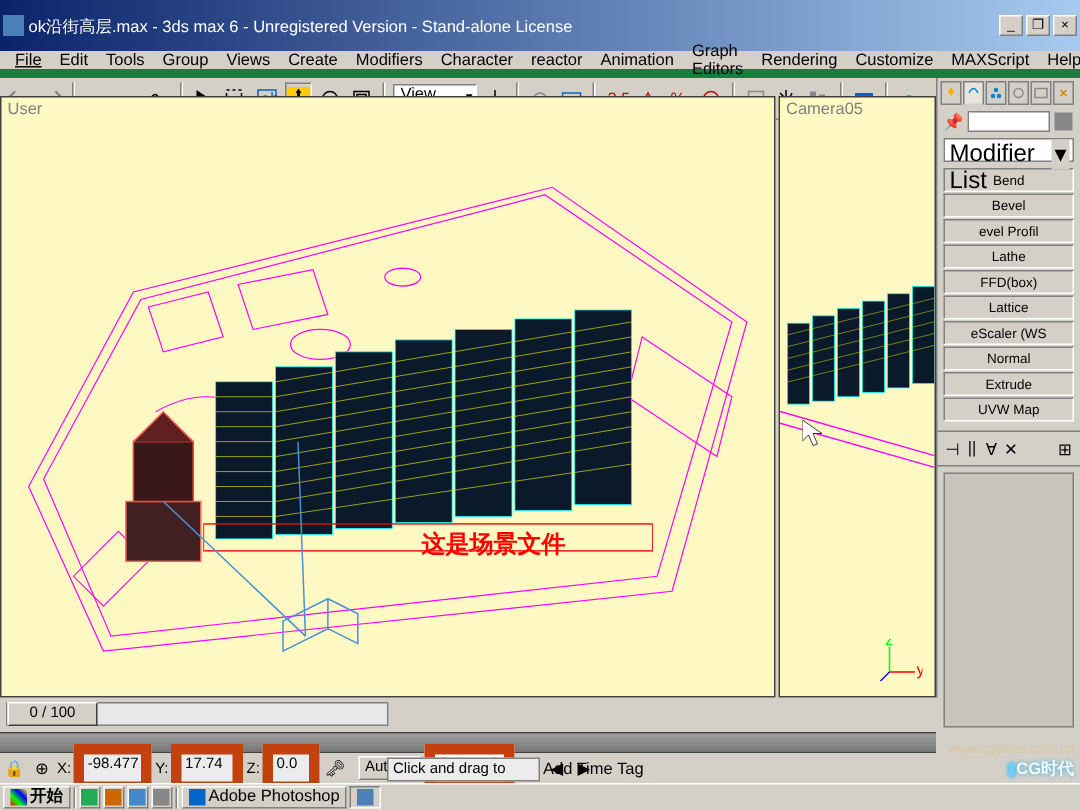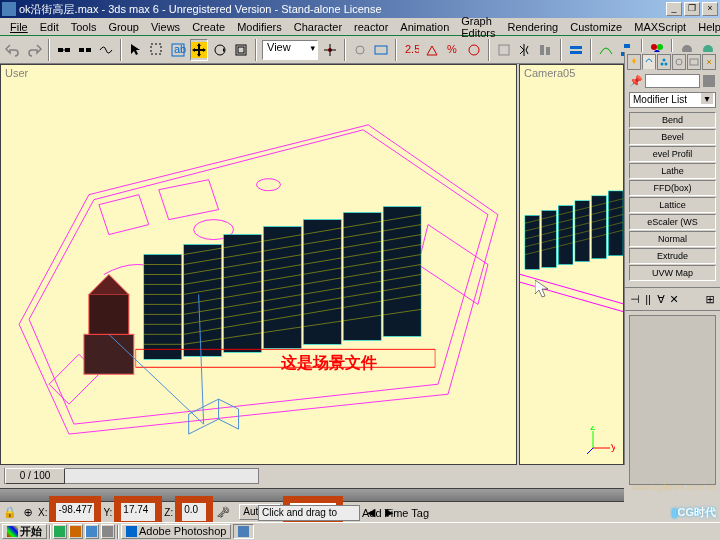--- a/index.html
+++ b/index.html
@@ -1,21 +1,21 @@
 <!DOCTYPE html>
 <html><head>
 <meta charset="utf-8">
 <style>
 *{box-sizing:border-box;margin:0;padding:0;font-family:"MS Sans Serif",Tahoma,sans-serif;font-size:11px}
 body{background:#d4d0c8;width:720px;height:540px;overflow:hidden;position:relative}
-.titlebar{height:18px;background:linear-gradient(90deg,#0a246a,#a6caf0);color:#fff;display:flex;align-items:center;padding:0 2px;font-size:11px}
+.titlebar{height:34px;background:linear-gradient(90deg,#0a246a,#a6caf0);color:#fff;display:flex;align-items:center;padding:0 2px;font-size:11px}
 .titlebar .ico{width:14px;height:14px;background:#4a7fb8;margin-right:3px;display:inline-block}
 .titlebar .spacer{flex:1}
 .winbtn{width:16px;height:14px;background:#d4d0c8;border:1px solid #fff;border-right-color:#808080;border-bottom-color:#808080;margin-left:2px;font-size:9px;text-align:center;line-height:11px;color:#000;cursor:pointer}
-.menubar{height:18px;display:flex;align-items:center;padding:0 4px;border-bottom:1px solid #15803d}
+.menubar{height:18px;display:flex;align-items:center;padding:0 4px;border-bottom:6px solid #15803d}
 .menubar span{padding:1px 6px;cursor:pointer}
 .menubar span u{text-decoration:underline}
 .toolbar{height:28px;display:flex;align-items:center;padding:2px 4px;gap:3px;border-bottom:1px solid #808080}
 .tbtn{width:22px;height:22px;border:1px solid #d4d0c8;display:flex;align-items:center;justify-content:center;cursor:pointer;background:#d4d0c8}
 .tbtn.active{border:1px solid #808080;border-right-color:#fff;border-bottom-color:#fff}
 .tsep{width:4px;height:22px;border-left:1px solid #808080;border-right:1px solid #fff;margin:0 2px}
 .tbtn svg{width:16px;height:16px}
 .dropdown{height:20px;border:1px solid #808080;border-right-color:#fff;border-bottom-color:#fff;background:#fff;padding:0 14px 0 4px;position:relative;min-width:56px;cursor:pointer}
 .dropdown::after{content:"▾";position:absolute;right:2px;top:2px;font-size:9px}
 .main{position:absolute;top:64px;left:0;right:96px;bottom:75px;display:flex}
@@ -26,21 +26,21 @@
 .viewport-art{position:absolute;inset:0;overflow:hidden}
 .annotation{position:absolute;bottom:90px;left:280px;color:#ff0000;font-size:16px;font-weight:bold}
 .axis{position:absolute;bottom:8px;right:8px;width:30px;height:30px}
 .cmdpanel{position:absolute;top:52px;right:0;width:96px;bottom:75px;border-left:1px solid #808080;background:#d4d0c8}
 .cmdtabs{height:20px;display:flex;gap:1px;padding:2px}
 .cmdtab{width:14px;height:16px;border:1px solid #808080;background:#d4d0c8;cursor:pointer;display:flex;align-items:center;justify-content:center}
 .cmdtab.active{border-bottom-color:#d4d0c8;background:#e8e4dc}
 .cmdtab svg{width:10px;height:10px}
 .modrow{padding:2px 4px;display:flex;gap:2px}
 .modrow .tbtn{width:14px;height:14px}
-.modlist{margin:2px 4px;height:16px;border:1px solid #808080;background:#fff;padding:1px 3px;font-size:10px;position:relative}
+.modlist{margin:2px 4px;height:16px;border:1px solid #808080;background:#fff;padding:1px 3px;font-size:16px;position:relative}
 .modlist::after{content:"▾";position:absolute;right:2px;top:0;background:#d4d0c8;width:12px;text-align:center}
 .modgrid{display:grid;grid-template-columns:1fr;gap:1px;padding:2px 4px}
 .modbtn{height:16px;border:1px solid #808080;border-right-color:#fff;border-bottom-color:#fff;background:#d4d0c8;font-size:9px;text-align:center;line-height:14px;overflow:hidden;cursor:pointer}
 .modtools{display:flex;gap:1px;padding:4px;border-top:1px solid #808080;border-bottom:1px solid #808080;margin:4px 0}
 .modtools .tbtn{width:12px;height:14px}
 .rollout{margin:4px;height:170px;background:#c8c4bc;border:1px solid #808080}
 .timebar{position:absolute;bottom:52px;left:0;right:96px;height:24px;display:flex;align-items:center}
 .timeslider{flex:0 0 255px;height:16px;border:1px solid #808080;background:#e8e8e8;margin:0 4px;position:relative}
 .timehandle{position:absolute;left:0;top:-1px;width:60px;height:16px;background:#d4d0c8;border:1px solid #fff;border-right-color:#404040;border-bottom-color:#404040;text-align:center;font-size:10px;line-height:14px}
 .timetrack{position:absolute;bottom:38px;left:0;right:96px;height:14px;background:linear-gradient(#a0a0a0,#787878);border-top:1px solid #404040;border-bottom:1px solid #404040}
@@ -482,13 +482,13 @@
   <div class="taskbtn">
       <span class="ti" style="background:#06c"></span>
       <span>Adobe Photoshop</span>
     </div>
   <div class="taskbtn pressed">
       <span class="ti" style="background:#4a7fb8"></span>
     </div>
 </div>
 
 <div class="watermark"><span style="color:#6cf">▮</span><span>CG时代</span></div>
-<div class="wm2" style="bottom:48px">www.cgtimes.com.cn</div>
+<div class="wm2" style="bottom:36px">www.cgtimes.com.cn</div>
 
 </body></html>

